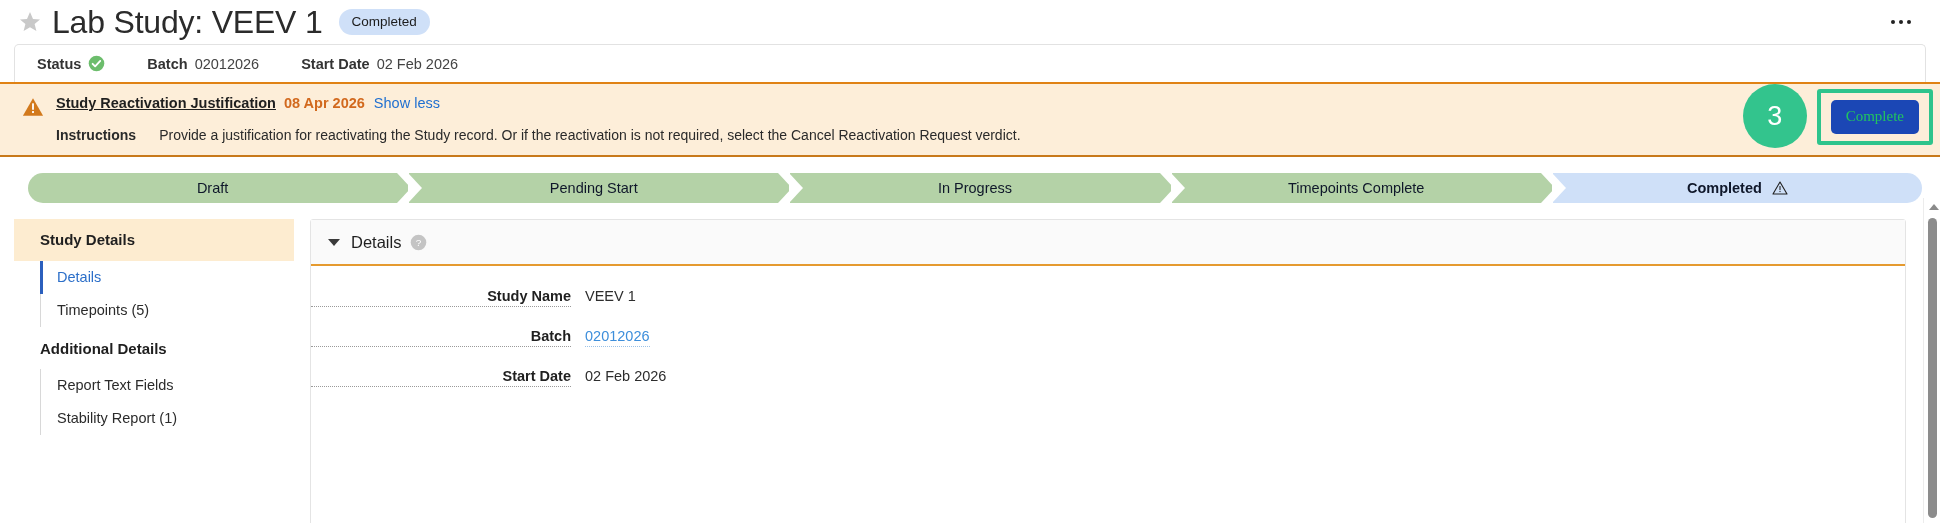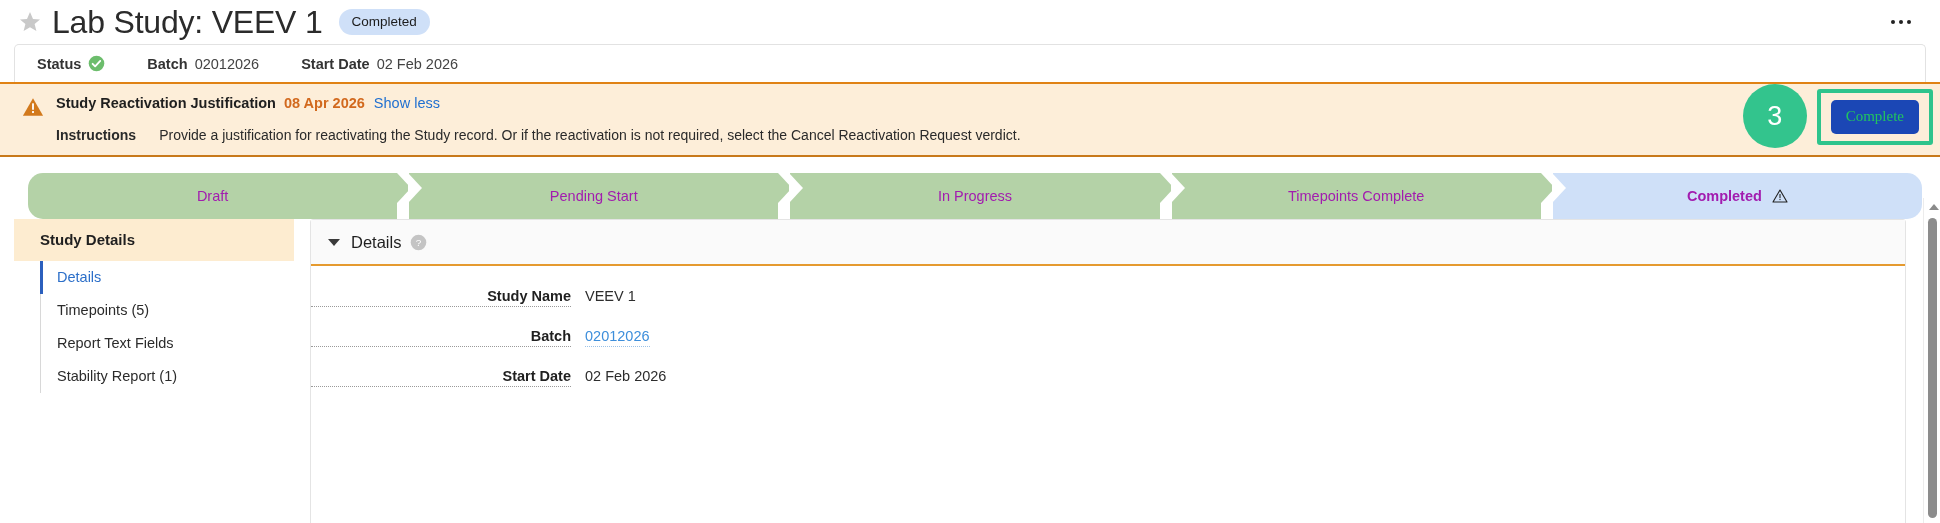--- a/index.html
+++ b/index.html
@@ -46,21 +46,21 @@
   .check-badge { width:17px; height:17px; display:block; }
 
   
   .alert-banner {
     position: relative;
     background:#fdeed9; border-top:2px solid #e08214; border-bottom:2px solid #c8791a;
     padding: 11px 18px 12px 18px; min-height: 62px;
   }
   .alert-row { display:flex; align-items:flex-start; }
   .warn-tri { width:22px; height:22px; flex:0 0 22px; margin:1px 12px 0 4px; }
-  .alert-title { font-size:14.5px; font-weight:bold; color:#1f1f1f; }
+  .alert-title { font-size:14.5px; font-weight:bold; color:#1f1f1f;text-decoration:underline; }
   .alert-date { font-size:14.5px; font-weight:bold; color:#d2691e; margin-left:8px; }
   .alert-toggle { font-size:14.5px; color:#1f6fd0; margin-left:9px; cursor:pointer; }
   .instr-row { margin: 9px 0 0 38px; font-size: 14px; color:#2a2a2a; }
   .instr-label { font-weight:bold; margin-right:23px; }
 
   
   .action-zone {
     position:absolute; right: 7px; top: 5px;
     border: 4px solid #2ec48c; border-radius: 3px;
     padding: 7px 10px; background: transparent;
@@ -73,23 +73,23 @@
   .step-bubble {
     position:absolute; left: -78px; top: -9px;
     width:64px; height:64px; border-radius:50%;
     background:#33c48d; color:#fff; font-size:27px;
     display:flex; align-items:center; justify-content:center;
   }
 
   
   .stepper { display:flex; margin: 16px 18px 0 28px; height: 30px; }
   .step {
-    position:relative; flex:1 1 0; height:46px;
+    position:relative; flex:1 1 0; height:30px;
     display:flex; align-items:center; justify-content:center;
-    font-size:14.5px; color:#a21caf; background:#b4d2a7;
+    font-size:14.5px; color:#0f172a; background:#b4d2a7;
     margin-right: 12px; white-space:nowrap;
   }
   .step:first-child { border-radius: 15px 0 0 15px; }
   .step:last-child { border-radius: 0 15px 15px 0; margin-right:0; }
   .step::after {
     content:""; position:absolute; left:100%; top:0;
     width:0; height:0; z-index:2;
     border-top:15px solid transparent; border-bottom:15px solid transparent;
     border-left:14px solid #b4d2a7;
   }
@@ -254,20 +254,21 @@
   </div>
 
   <div class="body-area">
 
     <div class="sidebar">
       <div class="side-section-hl">Study Details</div>
       <div class="side-links">
         <div class="side-link active">Details</div>
         <div class="side-link">Timepoints (5)</div>
       </div>
+      <div class="side-section">Additional Details</div>
       <div class="side-links">
         <div class="side-link">Report Text Fields</div>
         <div class="side-link">Stability Report (1)</div>
       </div>
     </div>
 
     <div class="main-panel">
       <div class="panel-head">
         <span class="caret"></span>
         <span class="panel-title">Details</span>

